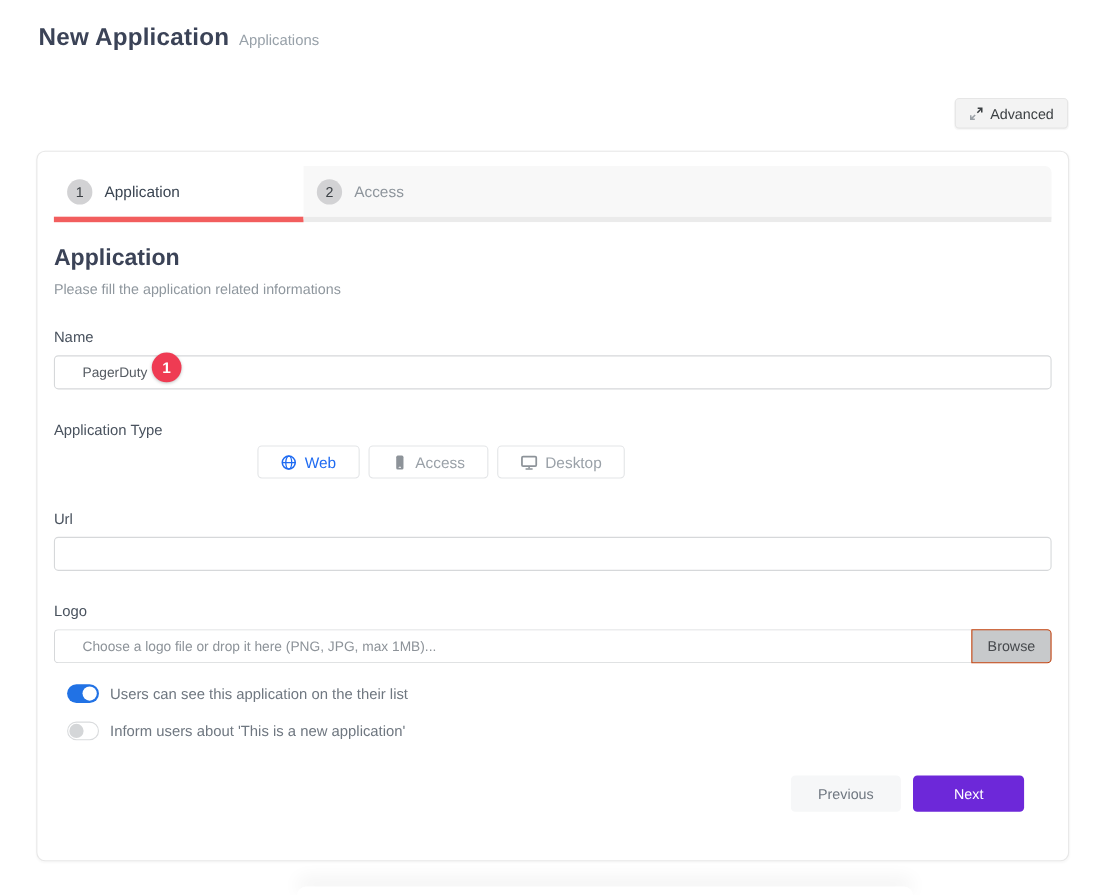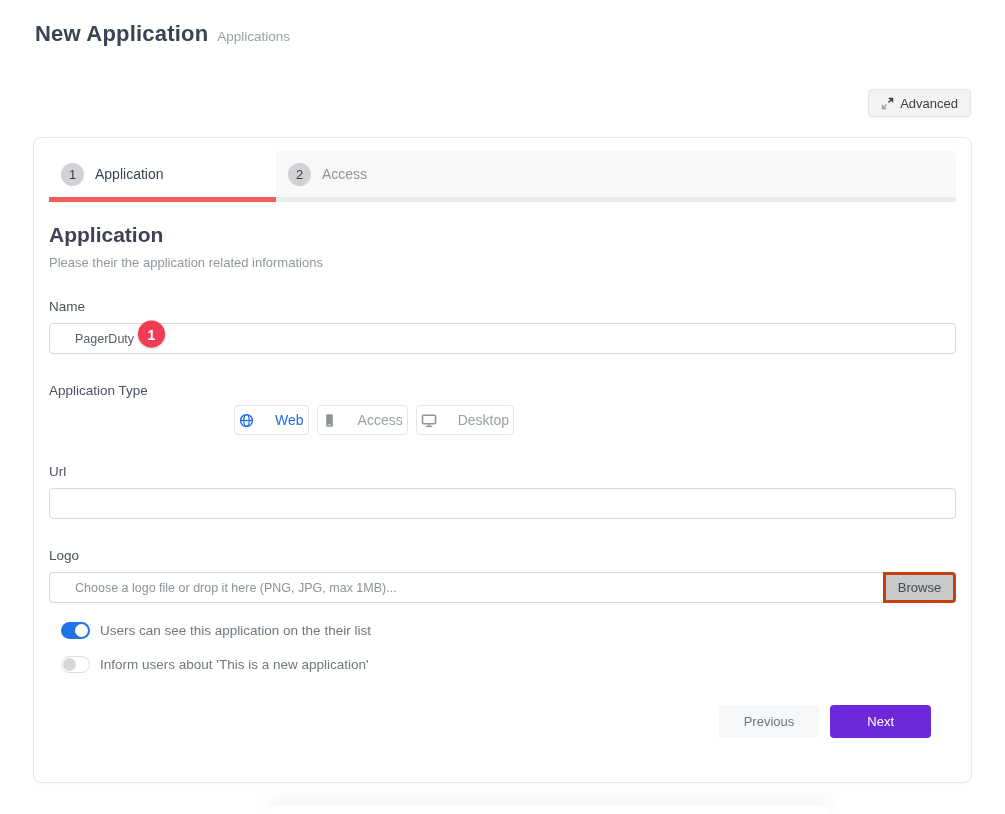--- a/index.html
+++ b/index.html
@@ -48,31 +48,31 @@
   .text-input::placeholder { color:#8d9399; }
   .name-wrap { position:relative; }
   .annotation-badge { position:absolute; left:89px; top:50%; margin-top:-9px;
     transform:translateY(-4.5px); width:27px; height:27px; border-radius:50%;
     background:#ef3b53; color:#fff; font-size:14px; font-weight:bold;
     display:flex; align-items:center; justify-content:center;
     box-shadow:0 1px 3px rgba(0,0,0,.25); }
 
   
   .type-group { margin-top:7px; margin-left:185px; display:flex; gap:8px; }
-  .type-option { display:inline-flex; align-items:center; gap:21px; height:30px;
-    padding:0 4px; border:1px solid #e3e5e7; border-radius:4px; background:#fff;
+  .type-option { display:inline-flex; align-items:center; gap:7px; height:30px;
+    padding:0 20px; border:1px solid #e3e5e7; border-radius:4px; background:#fff;
     font-size:14px; color:#9aa1a8; cursor:pointer; }
   .type-option.selected { color:#1f6bf2; }
   .type-option svg { display:block; }
 
   
   .file-group { margin-top:9px; display:flex; width:100%; }
   .file-group .text-input { margin-top:0; flex:1; border-radius:4px 0 0 4px; border-right:none; }
   .browse-btn { width:73px; height:31px; background:#c7c9cb; color:#46494d;
-    border:3px solid #c2410c; border-radius:0 4px 4px 0; font-size:13px; cursor:pointer;
+    border:1px solid #c2410c; border-radius:0 4px 4px 0; font-size:13px; cursor:pointer;
     font-family:"Liberation Sans", sans-serif; }
 
   
   .toggle-row { display:flex; align-items:center;padding-left:12px; }
   .toggle-row.first { margin-top:19px; }
   .toggle-row.second { margin-top:17px; }
   .toggle { position:relative; width:29px; height:17px; border-radius:9px; cursor:pointer; flex:0 0 auto; }
   .toggle.on { background:#2172e5; }
   .toggle.on .knob { position:absolute; right:2px; top:2px; width:13px; height:13px;
     border-radius:50%; background:#fff; }
@@ -120,21 +120,21 @@
         <span class="tab-badge">1</span>
         <span class="tab-label">Application</span>
       </div>
       <div class="tab tab-access">
         <span class="tab-badge">2</span>
         <span class="tab-label">Access</span>
       </div>
     </div>
 
     <h2 class="section-heading">Application</h2>
-    <div class="section-subtitle">Please their the application related informations</div>
+    <div class="section-subtitle">Please fill the application related informations</div>
 
     <div class="field-label">Name</div>
     <div class="name-wrap">
       <input class="text-input" type="text" value="PagerDuty" style="">
       <div class="annotation-badge">1</div>
     </div>
 
     <div class="field-label">Application Type</div>
     <div class="type-group">
       <div class="type-option selected">

